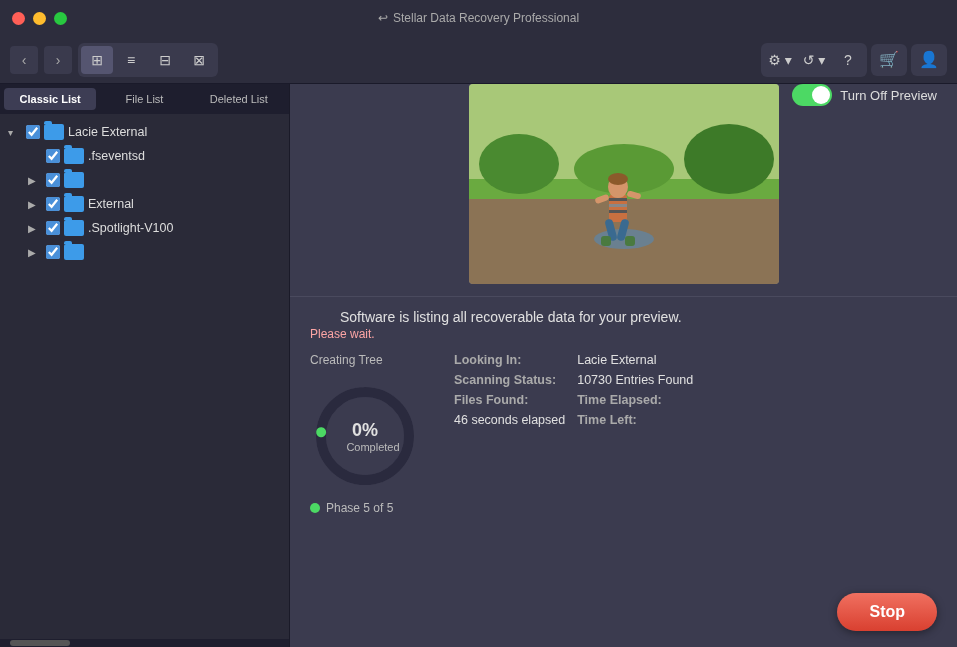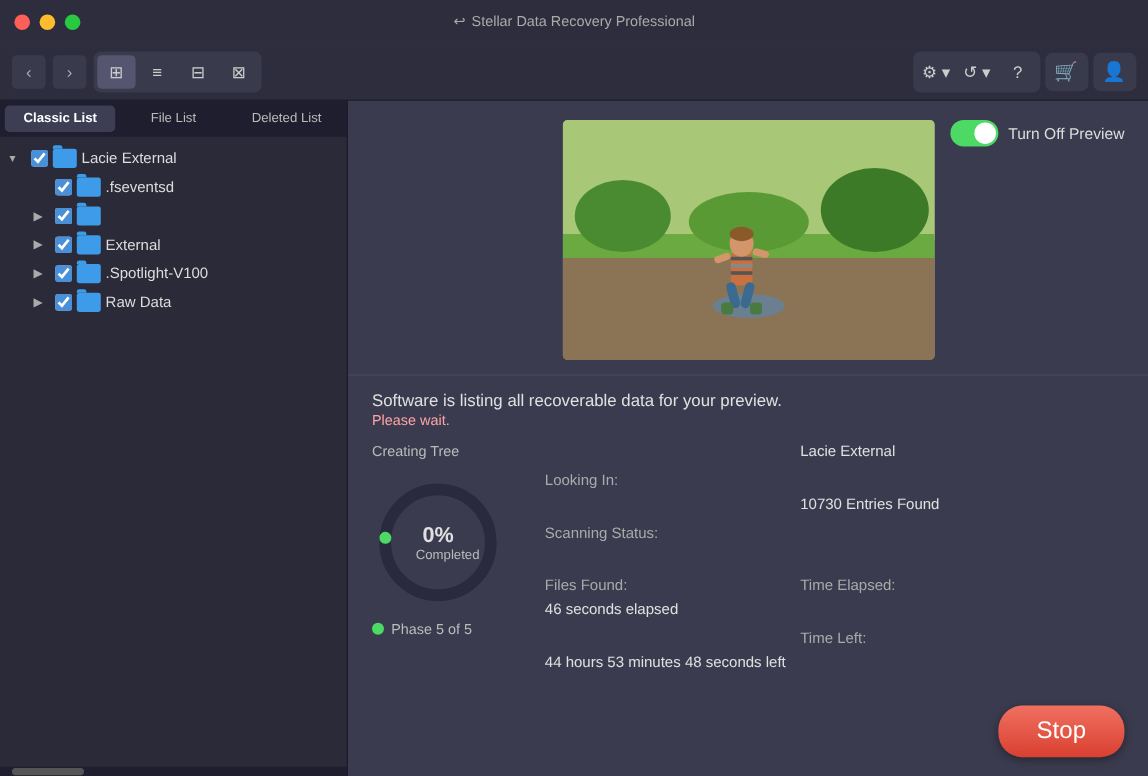--- a/index.html
+++ b/index.html
@@ -202,21 +202,21 @@
       background: #555;
       border-radius: 3px;
     }
 
     
     .content-area {
       flex: 1;
       background: #3b3b4f;
       display: flex;
       flex-direction: column;
-      padding: 16px 20px;
+      padding: 0 20px;
       gap: 12px;
       overflow: hidden;
     }
 
     
     .preview-section {
       display: flex;
       justify-content: center;
       align-items: flex-start;
       position: relative;
@@ -265,20 +265,21 @@
 
     
     .status-section {
       flex: 1;
     }
     .status-title {
       font-size: 14px;
       color: #e0e0e0;
       font-weight: 500;
       margin-bottom: 2px;
+      margin-left: 30px;
     }
     .status-subtitle {
       font-size: 12px;
       color: #fca5a5;
       margin-bottom: 12px;
     }
     .status-body {
       display: flex;
       gap: 24px;
       align-items: flex-start;
@@ -348,42 +349,41 @@
     
     .info-grid {
       display: grid;
       grid-template-columns: auto 1fr;
       gap: 6px 12px;
       font-size: 12.5px;
       align-content: start;
     }
     .info-label {
       color: #aaa;
-      font-weight: 400;
+      font-weight: 700;
       white-space: nowrap;
-      margin-top: 24px;
     }
     .info-value {
       color: #e0e0e0;
     }
 
     
     .stop-btn-container {
       position: absolute;
       bottom: 16px;
       right: 20px;
     }
     .stop-btn {
       padding: 10px 32px;
       background: linear-gradient(to bottom, #f07060, #d94030);
       border: none;
       border-radius: 20px;
       color: white;
-      font-size: 20px;
-      font-weight: 400;
+      font-size: 16px;
+      font-weight: 700;
       cursor: pointer;
       box-shadow: 0 2px 8px rgba(0,0,0,0.4);
     }
 
     .content-wrapper {
       position: relative;
       flex: 1;
       display: flex;
       flex-direction: column;
     }
@@ -470,21 +470,20 @@
         <span class="tree-arrow">▶</span>
         <input type="checkbox" class="tree-checkbox" checked="" style="">
         <span class="folder-icon"></span>
         <span class="tree-label">.Spotlight-V100</span>
       </div>
 
       <div class="tree-item tree-indent1">
         <span class="tree-arrow">▶</span>
         <input type="checkbox" class="tree-checkbox" checked="" style="">
         <span class="folder-icon"></span>
-        <span class="tree-label">Raw Data</span>
       </div>
     </div>
 
     <div class="sidebar-scrollbar">
       <div class="scrollbar-thumb"></div>
     </div>
   </div>
 
   <div class="content-wrapper">
     <div class="content-area">
@@ -569,21 +568,20 @@
 
             <span class="info-label">Scanning Status:</span>
             <span class="info-value">10730  Entries Found</span>
 
             <span class="info-label">Files Found:</span>
 
             <span class="info-label">Time Elapsed:</span>
             <span class="info-value">46 seconds elapsed</span>
 
             <span class="info-label">Time Left:</span>
-            <span class="info-value">44 hours 53 minutes 48 seconds left</span>
           </div>
         </div>
       </div>
     </div>
 
     <div class="stop-btn-container">
       <button class="stop-btn">Stop</button>
     </div>
   </div>
 

